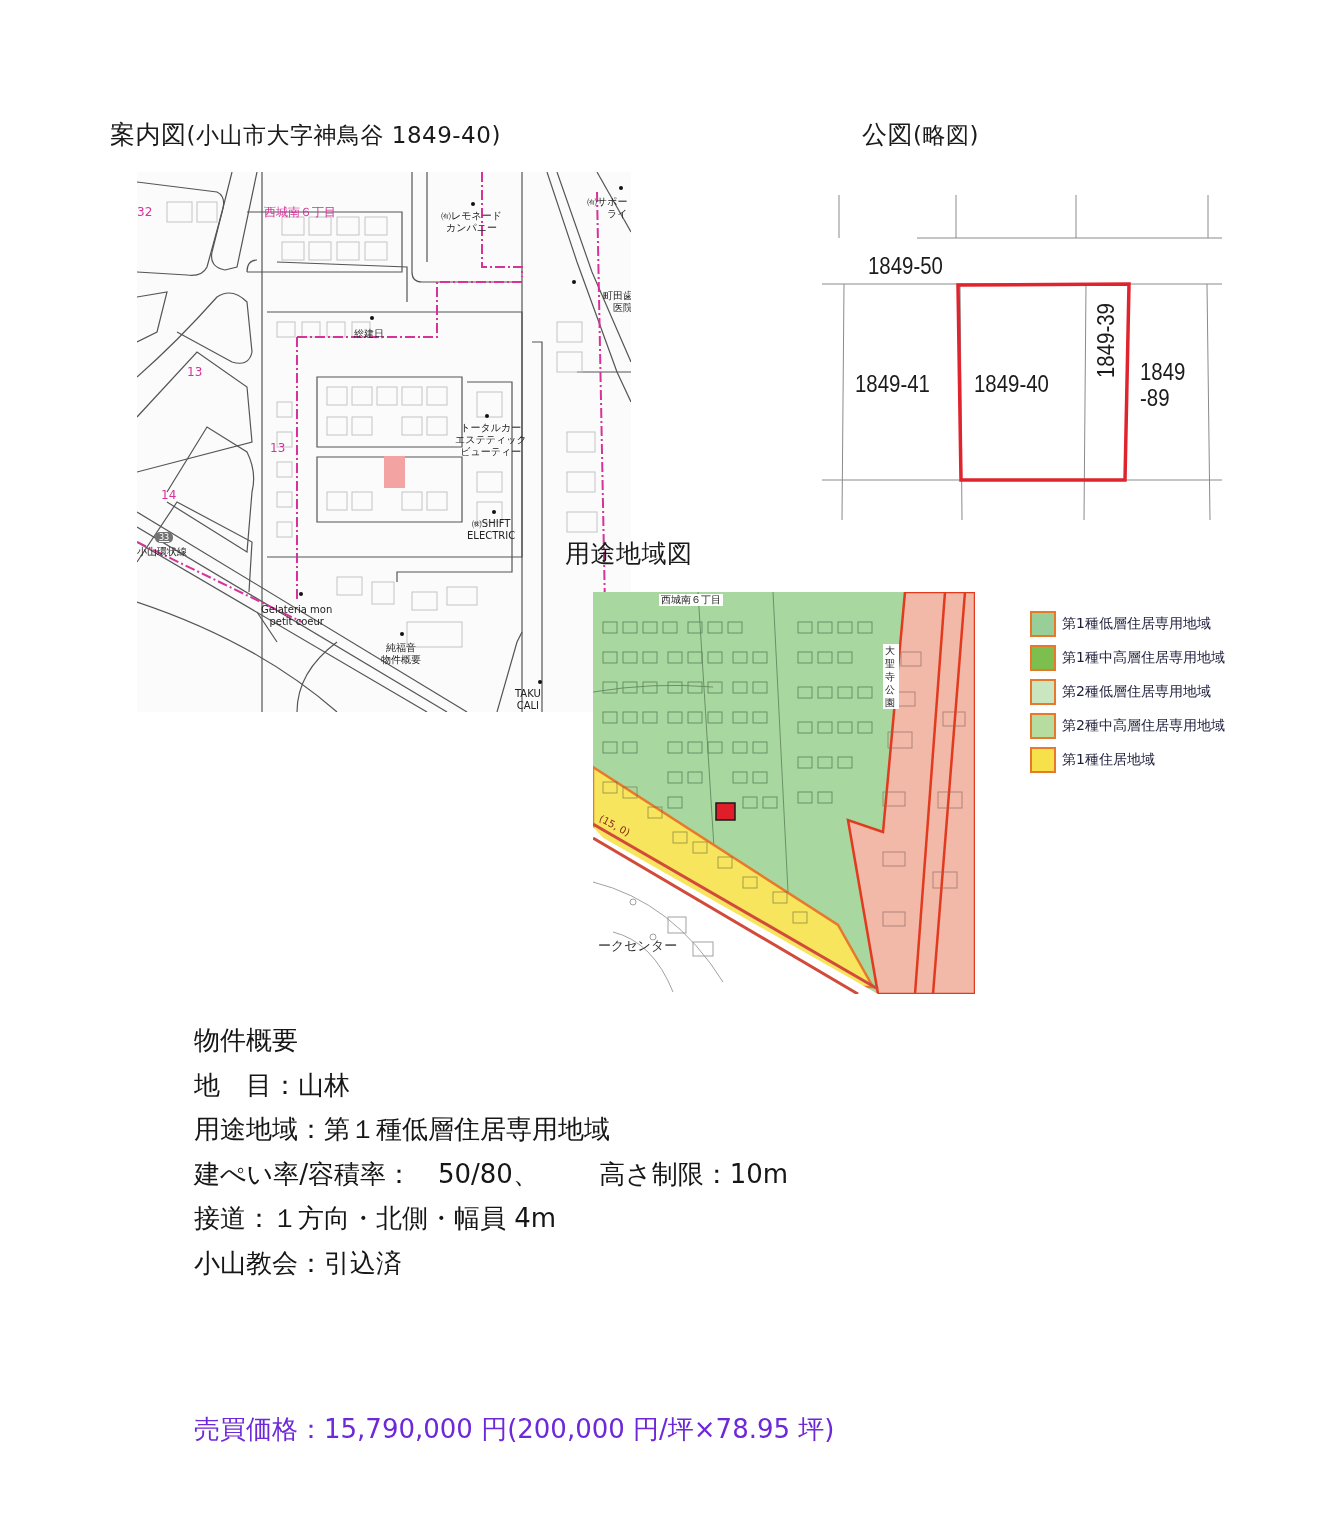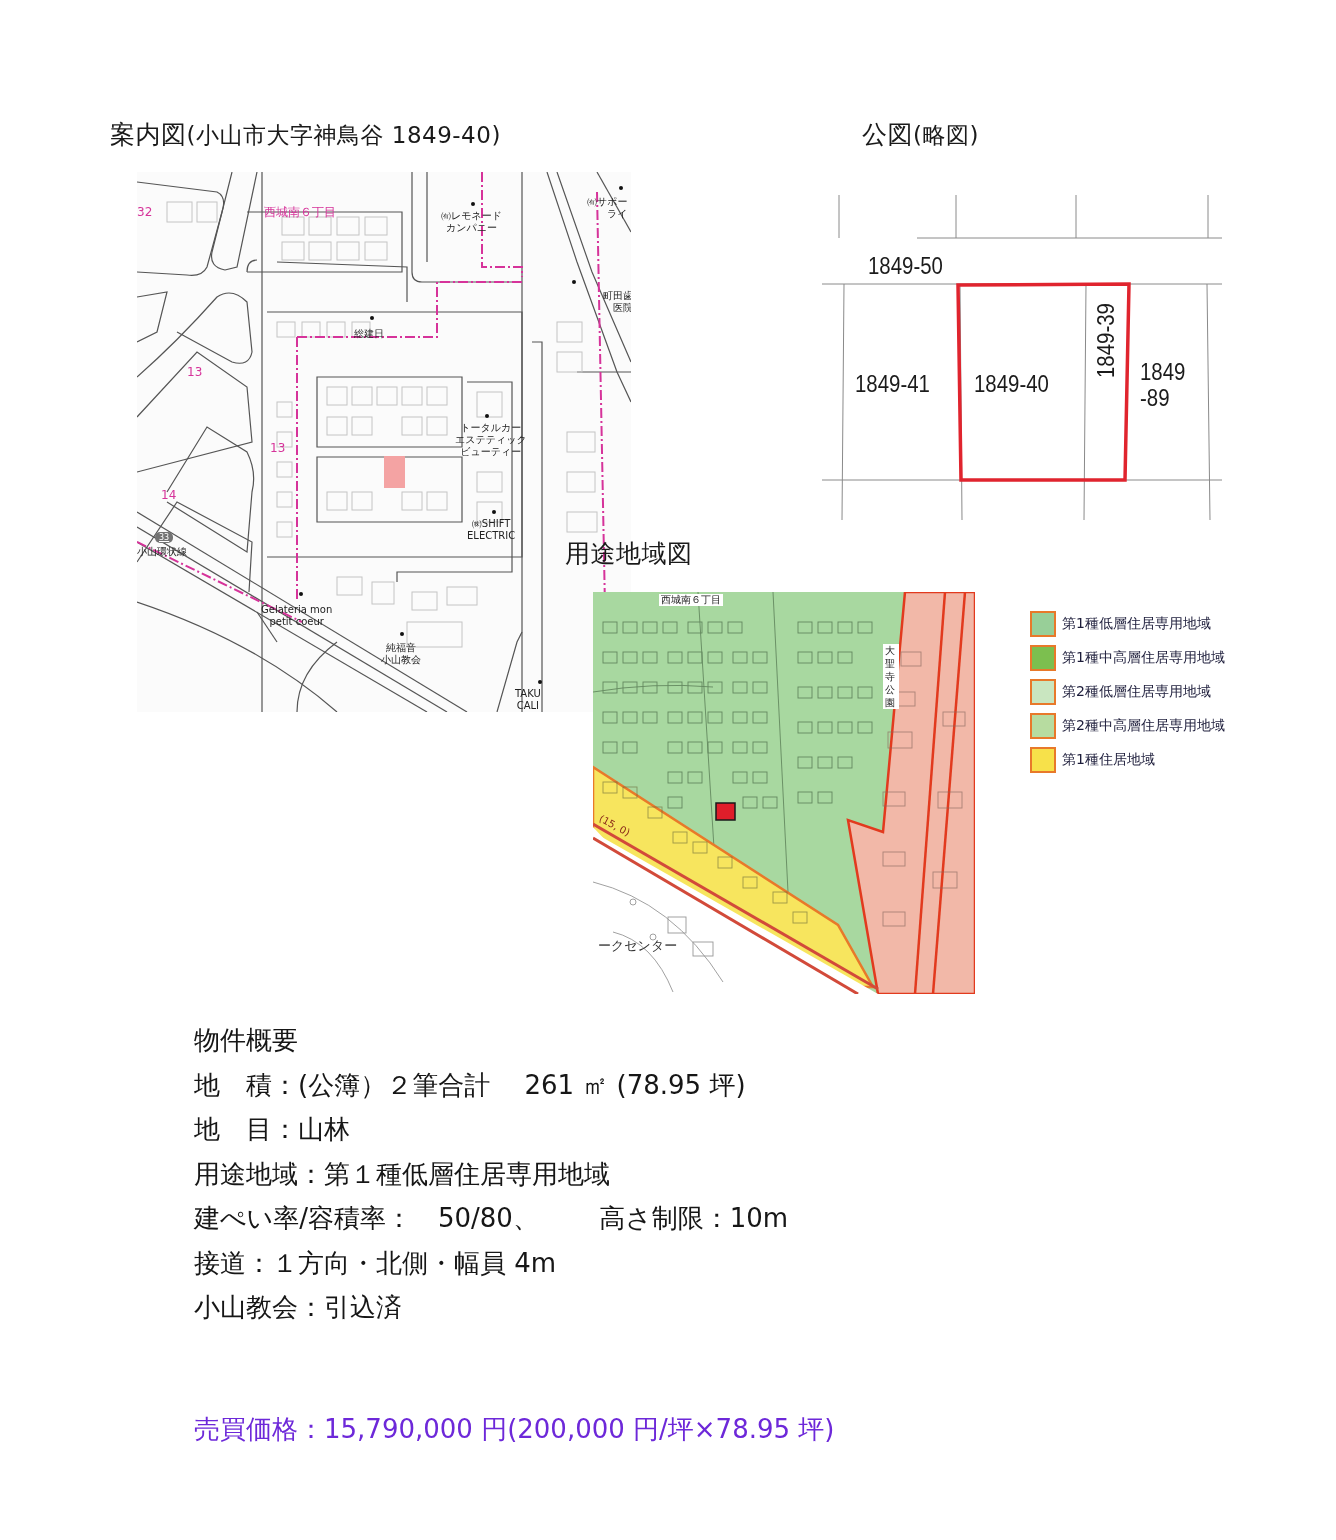--- a/index.html
+++ b/index.html
@@ -173,21 +173,21 @@
   <div class="gm-dot" style="left:355px; top:338px;"></div>
   <div class="gm-label" style="left:330px; top:346px; white-space:pre;">㈱SHIFT
 ELECTRIC</div>
 
   <div class="gm-dot" style="left:162px; top:420px;"></div>
   <div class="gm-label" style="left:124px; top:432px; white-space:pre;">Gelateria mon
 petit coeur</div>
 
   <div class="gm-dot" style="left:263px; top:460px;"></div>
   <div class="gm-label" style="left:244px; top:470px; white-space:pre;">純福音
-小山教会</div>
+物件概要</div>
 
   <div class="gm-dot" style="left:401px; top:508px;"></div>
   <div class="gm-label" style="left:378px; top:516px; white-space:pre;">TAKU
 CALI</div>
 </div>
 
 <div class="abs heading" style="left:862px; top:118px;">
   <span>公図</span><span class="paren">(略図)</span>
 </div>
 
@@ -359,21 +359,20 @@
     <span class="legend-label">第2種中高層住居専用地域</span>
   </div>
   <div class="legend-item">
     <span class="legend-swatch" style="background:#f7e14a;"></span>
     <span class="legend-label">第1種住居地域</span>
   </div>
 </div>
 
 <div class="abs" id="summary">
   <div class="sum-line">物件概要</div>
-  <div class="sum-line">地　積：(公簿）２筆合計　 261 ㎡ (78.95 坪)</div>
   <div class="sum-line">地　目：山林</div>
   <div class="sum-line">用途地域：第１種低層住居専用地域</div>
   <div class="sum-line">建ぺい率/容積率：　50/80、　　 高さ制限：10m</div>
   <div class="sum-line">接道：１方向・北側・幅員 4m</div>
   <div class="sum-line">小山教会：引込済</div>
 </div>
 
 <div class="abs" id="price-line">売買価格：15,790,000 円(200,000 円/坪×78.95 坪)</div>
 
 </body></html>

